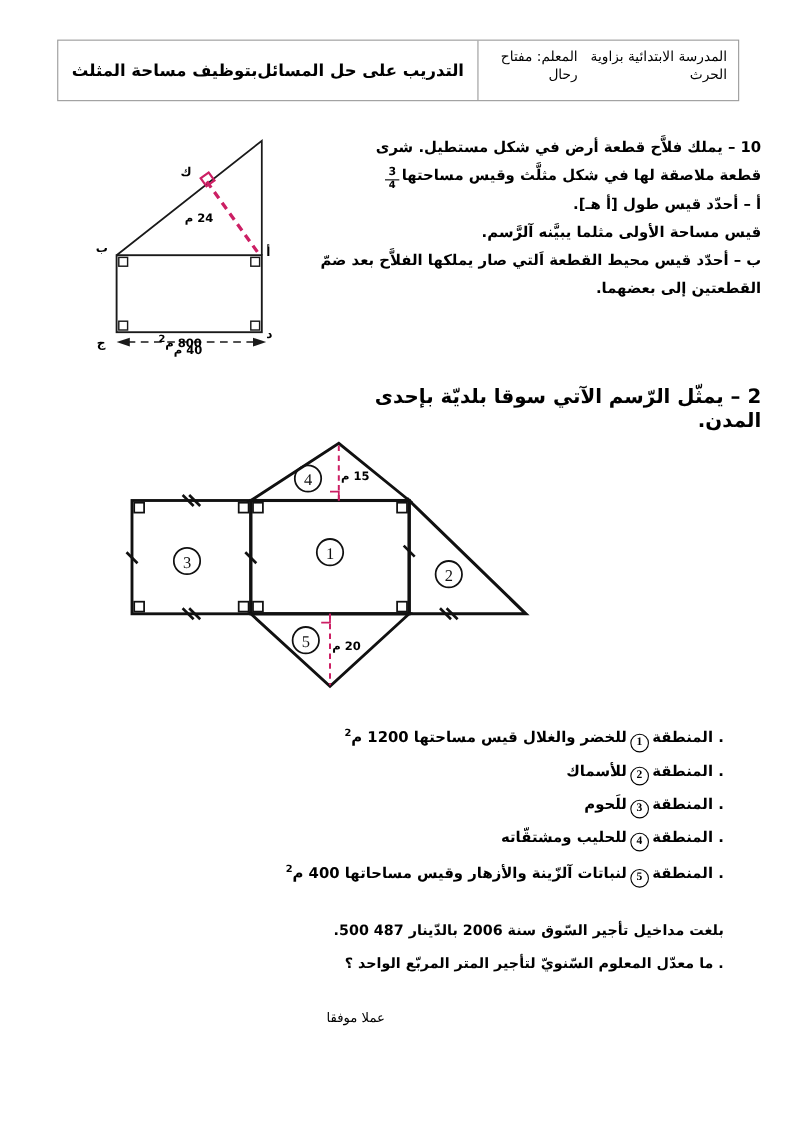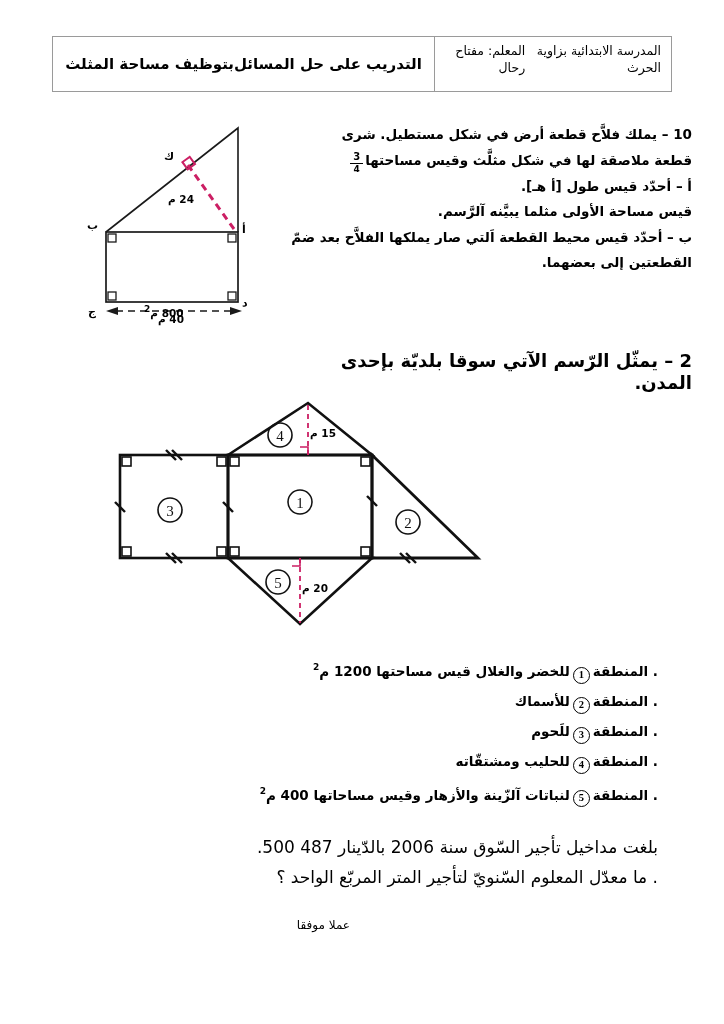--- a/index.html
+++ b/index.html
@@ -70,21 +70,21 @@
   .circnum{
     display:inline-block;width:15px;height:15px;line-height:14px;
     border:1.4px solid #000;border-radius:50%;
     text-align:center;font-size:10.5px;font-weight:bold;
     vertical-align:-2px;margin:0 3px;font-family:"Liberation Serif",serif;
   }
   .sup2{font-size:9px;vertical-align:super;}
 
   .closing-q{
     left:230px;top:832px;width:428px;
-    font-size:17px;line-height:30px;font-weight:normal;
+    font-size:13px;line-height:30px;font-weight:bold;
   }
   .closing-q .ln{display:block;white-space:nowrap;text-align:right;}
 
   .goodluck{
     left:150px;top:918px;width:200px;
     font-size:12px;font-weight:normal;text-align:right;
   }
 
   
   .fig{position:absolute;}

